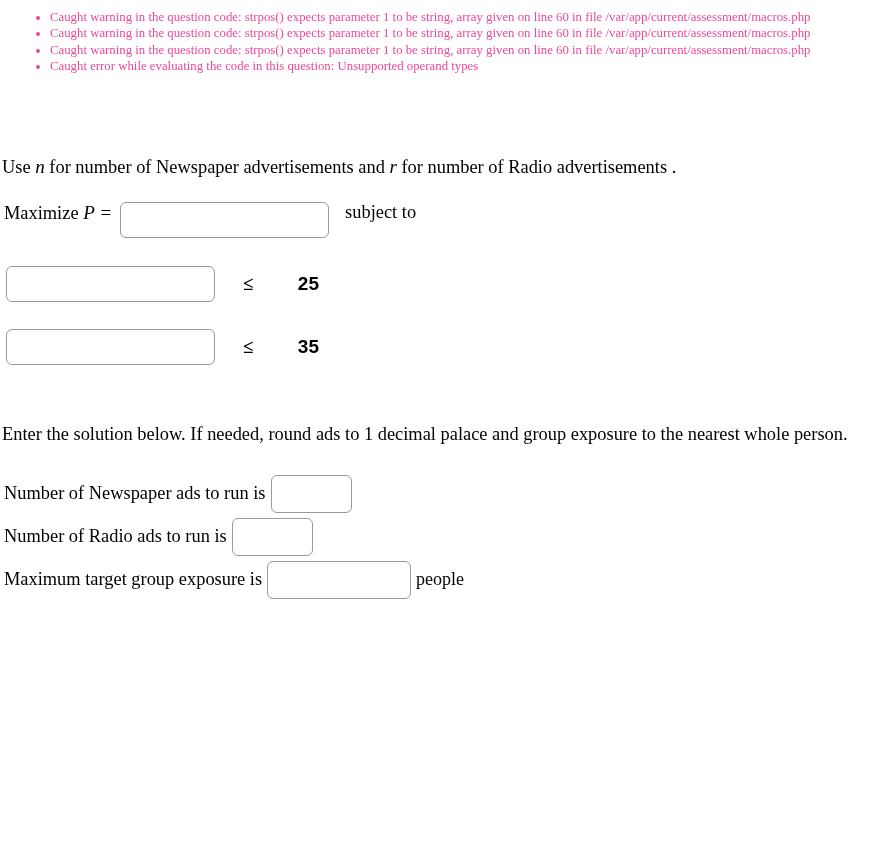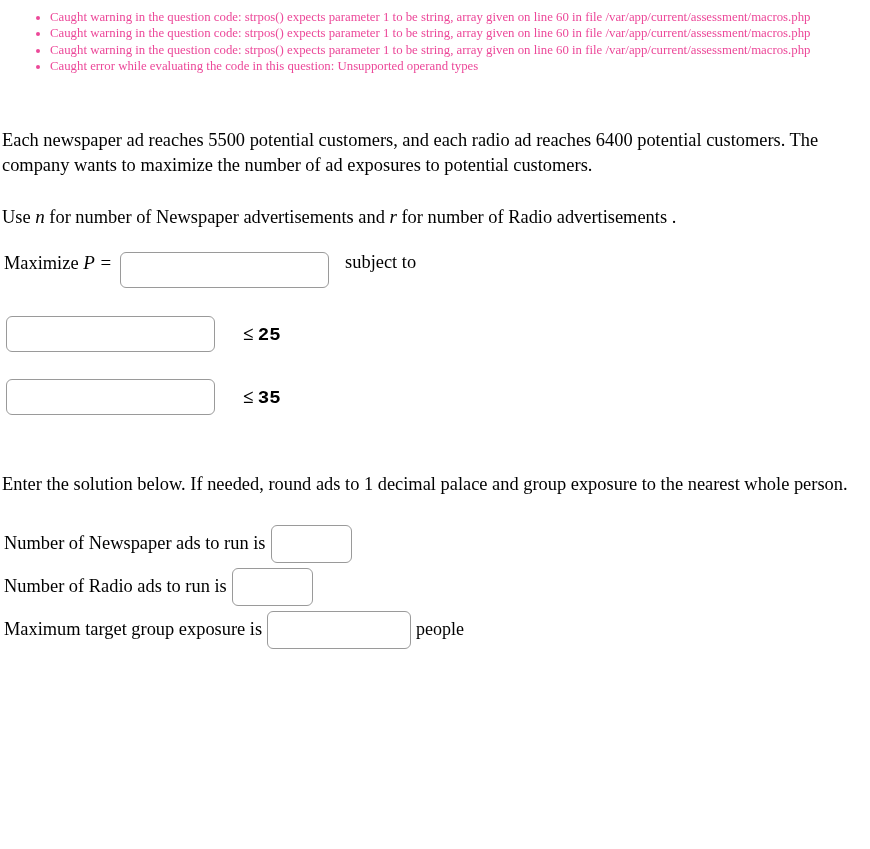--- a/index.html
+++ b/index.html
@@ -60,24 +60,25 @@
     font-size: 19px;
     padding: 0 1px;
   }
   .mathrel {
     font-family: "Liberation Serif", "DejaVu Serif", serif;
     font-size: 19px;
     font-weight: 700;
     letter-spacing: 0.3px;
   }
   .mathnum {
-    font-family: Liberation Mono, monospace;
+    font-family: Liberation Sans, sans-serif;
     font-size: 19px;
     font-weight: 700;
     letter-spacing: 0.2px;
+    margin-left: 40px;
   }
 
   
   .ibox {
     box-sizing: border-box;
     border: 1px solid #9a9a9a;
     border-radius: 6px;
     background: #ffffff;
     display: inline-block;
     vertical-align: middle;
@@ -147,21 +148,20 @@
   <li>Caught error while evaluating the code in this question: Unsupported operand types</li>
 </ul>
 
 <div class="content">
 
   <div class="gap-large"></div>
 
 
   <div class="gap-med"></div>
 
-  <p class="para">Each newspaper ad reaches 5500 potential customers, and each radio ad reaches 6400 potential customers. The company wants to maximize the number of ad exposures to potential customers.</p>
 
   <div class="gap-med"></div>
 
   <p class="para">
     <span>Use</span>
     <span class="mathvar">n</span>
     <span>for number of Newspaper advertisements and</span>
     <span class="mathvar">r</span>
     <span>for number of Radio advertisements .</span>
   </p>

